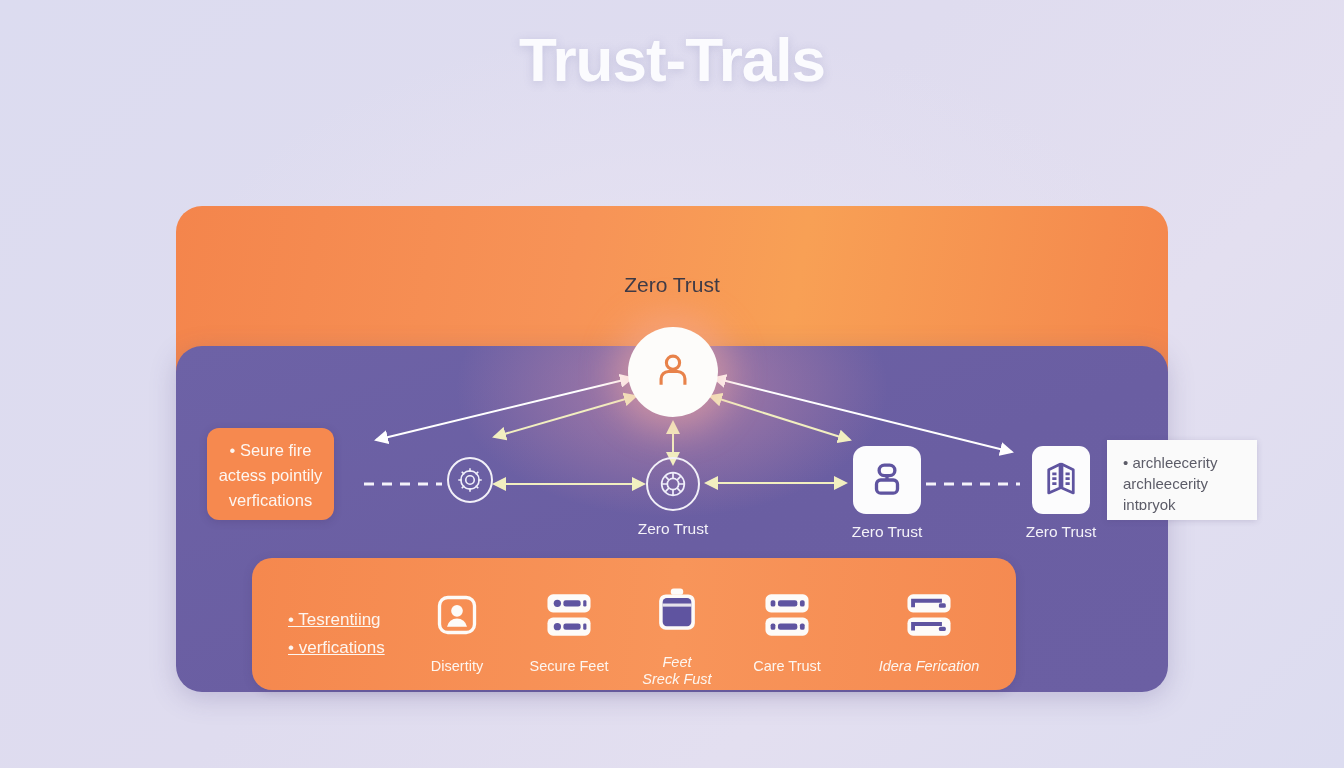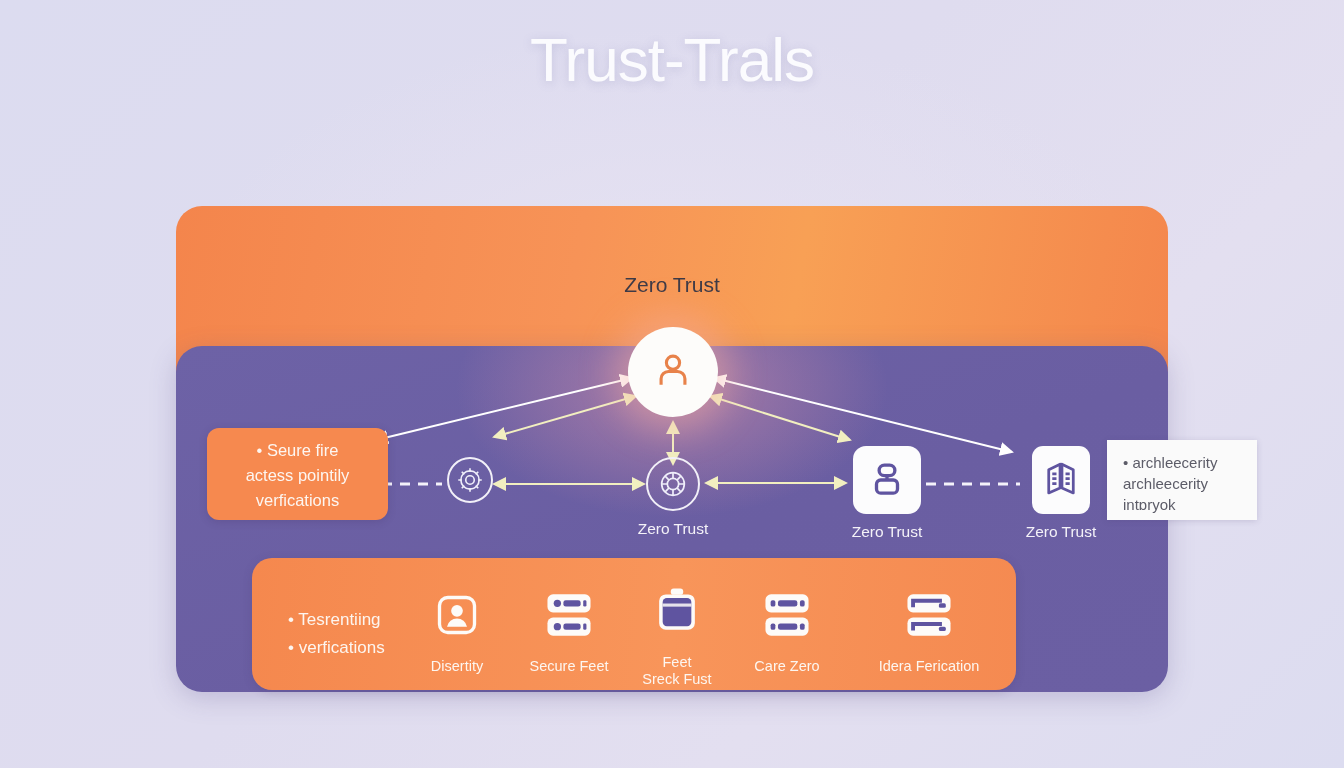--- a/index.html
+++ b/index.html
@@ -12,21 +12,21 @@
     overflow: hidden;
     position: relative;
   }
 
   
   .title {
     position: absolute;
     top: 24px; left: 0; right: 0;
     text-align: center;
     font-size: 62px;
-    font-weight: normal;
+    font-weight: bold;
     letter-spacing: -1px;
     color: #fbfbfe;
     text-shadow: 0 2px 10px rgba(120,120,170,0.25);
   }
 
   
   .panel-orange {
     position: absolute;
     left: 176px; top: 206px;
     width: 992px; height: 190px;
@@ -64,21 +64,21 @@
     border-radius: 50%;
     background: #fdfcfa;
     display: flex; align-items: center; justify-content: center;
     box-shadow: 0 0 34px 14px rgba(245,170,160,0.45);
   }
 
   
   .callout-left {
     position: absolute;
     left: 207px; top: 428px;
-    width: 181px; height: 92px;
+    width: 127px; height: 92px;
     background: #f6894f;
     border-radius: 12px;
     color: #fdf6f1;
     font-size: 16.5px;
     line-height: 25px;
     text-align: center;
     padding: 10px 8px 0 8px;
     box-shadow: 0 2px 8px rgba(60,40,90,0.2);
   }
 
@@ -132,20 +132,21 @@
     background: linear-gradient(95deg, #f5884e 0%, #f8955a 55%, #f58a51 100%);
     border-radius: 20px;
     box-shadow: 0 2px 10px rgba(70,55,110,0.2);
   }
   .bullets {
     position: absolute;
     left: 288px; top: 606px;
     color: #fdf5ef;
     font-size: 17px;
     line-height: 28px;
+    text-decoration: underline;
   }
   .bnode { position: absolute; text-align: center; width: 120px; }
   .bnode-icon {
     height: 54px;
     display: flex; align-items: center; justify-content: center;
   }
   .bnode-label {
     margin-top: 16px;
     font-size: 14.5px;
     color: #fdf6f0;
@@ -294,21 +295,21 @@
       <rect x="10.4" y="5.1" width="8" height="3" rx="1.1" fill="#5f54a0"></rect>
       <rect x="19.6" y="5.1" width="1.5" height="3" rx="0.6" fill="#5f54a0"></rect>
       <circle cx="7.6" cy="17.4" r="1.7" fill="#5f54a0"></circle>
       <rect x="10.4" y="15.9" width="8" height="3" rx="1.1" fill="#5f54a0"></rect>
       <rect x="19.6" y="15.9" width="1.5" height="3" rx="0.6" fill="#5f54a0"></rect>
     </svg>
   </div>
   <div class="bnode-label">Secure Feet</div>
 </div>
 
-<div class="bnode" style="left:617px; top:584px;">
+<div class="bnode" style="left:617px; top:584px;font-style:italic;">
   <div class="bnode-icon">
     <svg width="52" height="54" viewBox="0 0 24 26" fill="none">
       <rect x="9" y="2.2" width="6" height="3" rx="1.4" fill="#fdfbf8"></rect>
       <rect x="3.4" y="5" width="17.2" height="17" rx="3.2" fill="#fdfbf8"></rect>
       <rect x="5.1" y="6.7" width="13.8" height="13.6" rx="2" fill="#5f54a0"></rect>
       <rect x="5.1" y="9.4" width="13.8" height="1.5" fill="#fdfbf8" opacity="0.85"></rect>
     </svg>
   </div>
   <div class="bnode-label">Feet</div>
   <div class="bnode-label" style="margin-top:0;">Sreck Fust</div>
@@ -320,24 +321,24 @@
       <rect x="3" y="2.4" width="20" height="8.4" rx="2.6" fill="#fdfbf8"></rect>
       <rect x="3" y="13.2" width="20" height="8.4" rx="2.6" fill="#fdfbf8"></rect>
       <rect x="5.4" y="5.1" width="2.2" height="3" rx="0.9" fill="#5f54a0"></rect>
       <rect x="8.8" y="5.1" width="9" height="3" rx="1.1" fill="#5f54a0"></rect>
       <rect x="19" y="5.1" width="2.2" height="3" rx="0.9" fill="#5f54a0"></rect>
       <rect x="5.4" y="15.9" width="2.2" height="3" rx="0.9" fill="#5f54a0"></rect>
       <rect x="8.8" y="15.9" width="9" height="3" rx="1.1" fill="#5f54a0"></rect>
       <rect x="19" y="15.9" width="2.2" height="3" rx="0.9" fill="#5f54a0"></rect>
     </svg>
   </div>
-  <div class="bnode-label">Care Zero</div>
-</div>
-
-<div class="bnode" style="left:869px; top:588px;">
+  <div class="bnode-label">Care Trust</div>
+</div>
+
+<div class="bnode" style="left:869px; top:588px;font-style:italic;">
   <div class="bnode-icon">
     <svg width="56" height="52" viewBox="0 0 26 24" fill="none">
       <rect x="3" y="2.4" width="20" height="8.4" rx="2.6" fill="#fdfbf8"></rect>
       <rect x="3" y="13.2" width="20" height="8.4" rx="2.6" fill="#fdfbf8"></rect>
       <path d="M5.6 8.4V5.4h13.4" stroke="#5f54a0" stroke-width="1.8" fill="none"></path>
       <rect x="17.6" y="6.6" width="3.2" height="2" rx="0.7" fill="#5f54a0"></rect>
       <path d="M5.6 19.2v-3h13.4" stroke="#5f54a0" stroke-width="1.8" fill="none"></path>
       <rect x="17.6" y="17.4" width="3.2" height="2" rx="0.7" fill="#5f54a0"></rect>
     </svg>
   </div>

